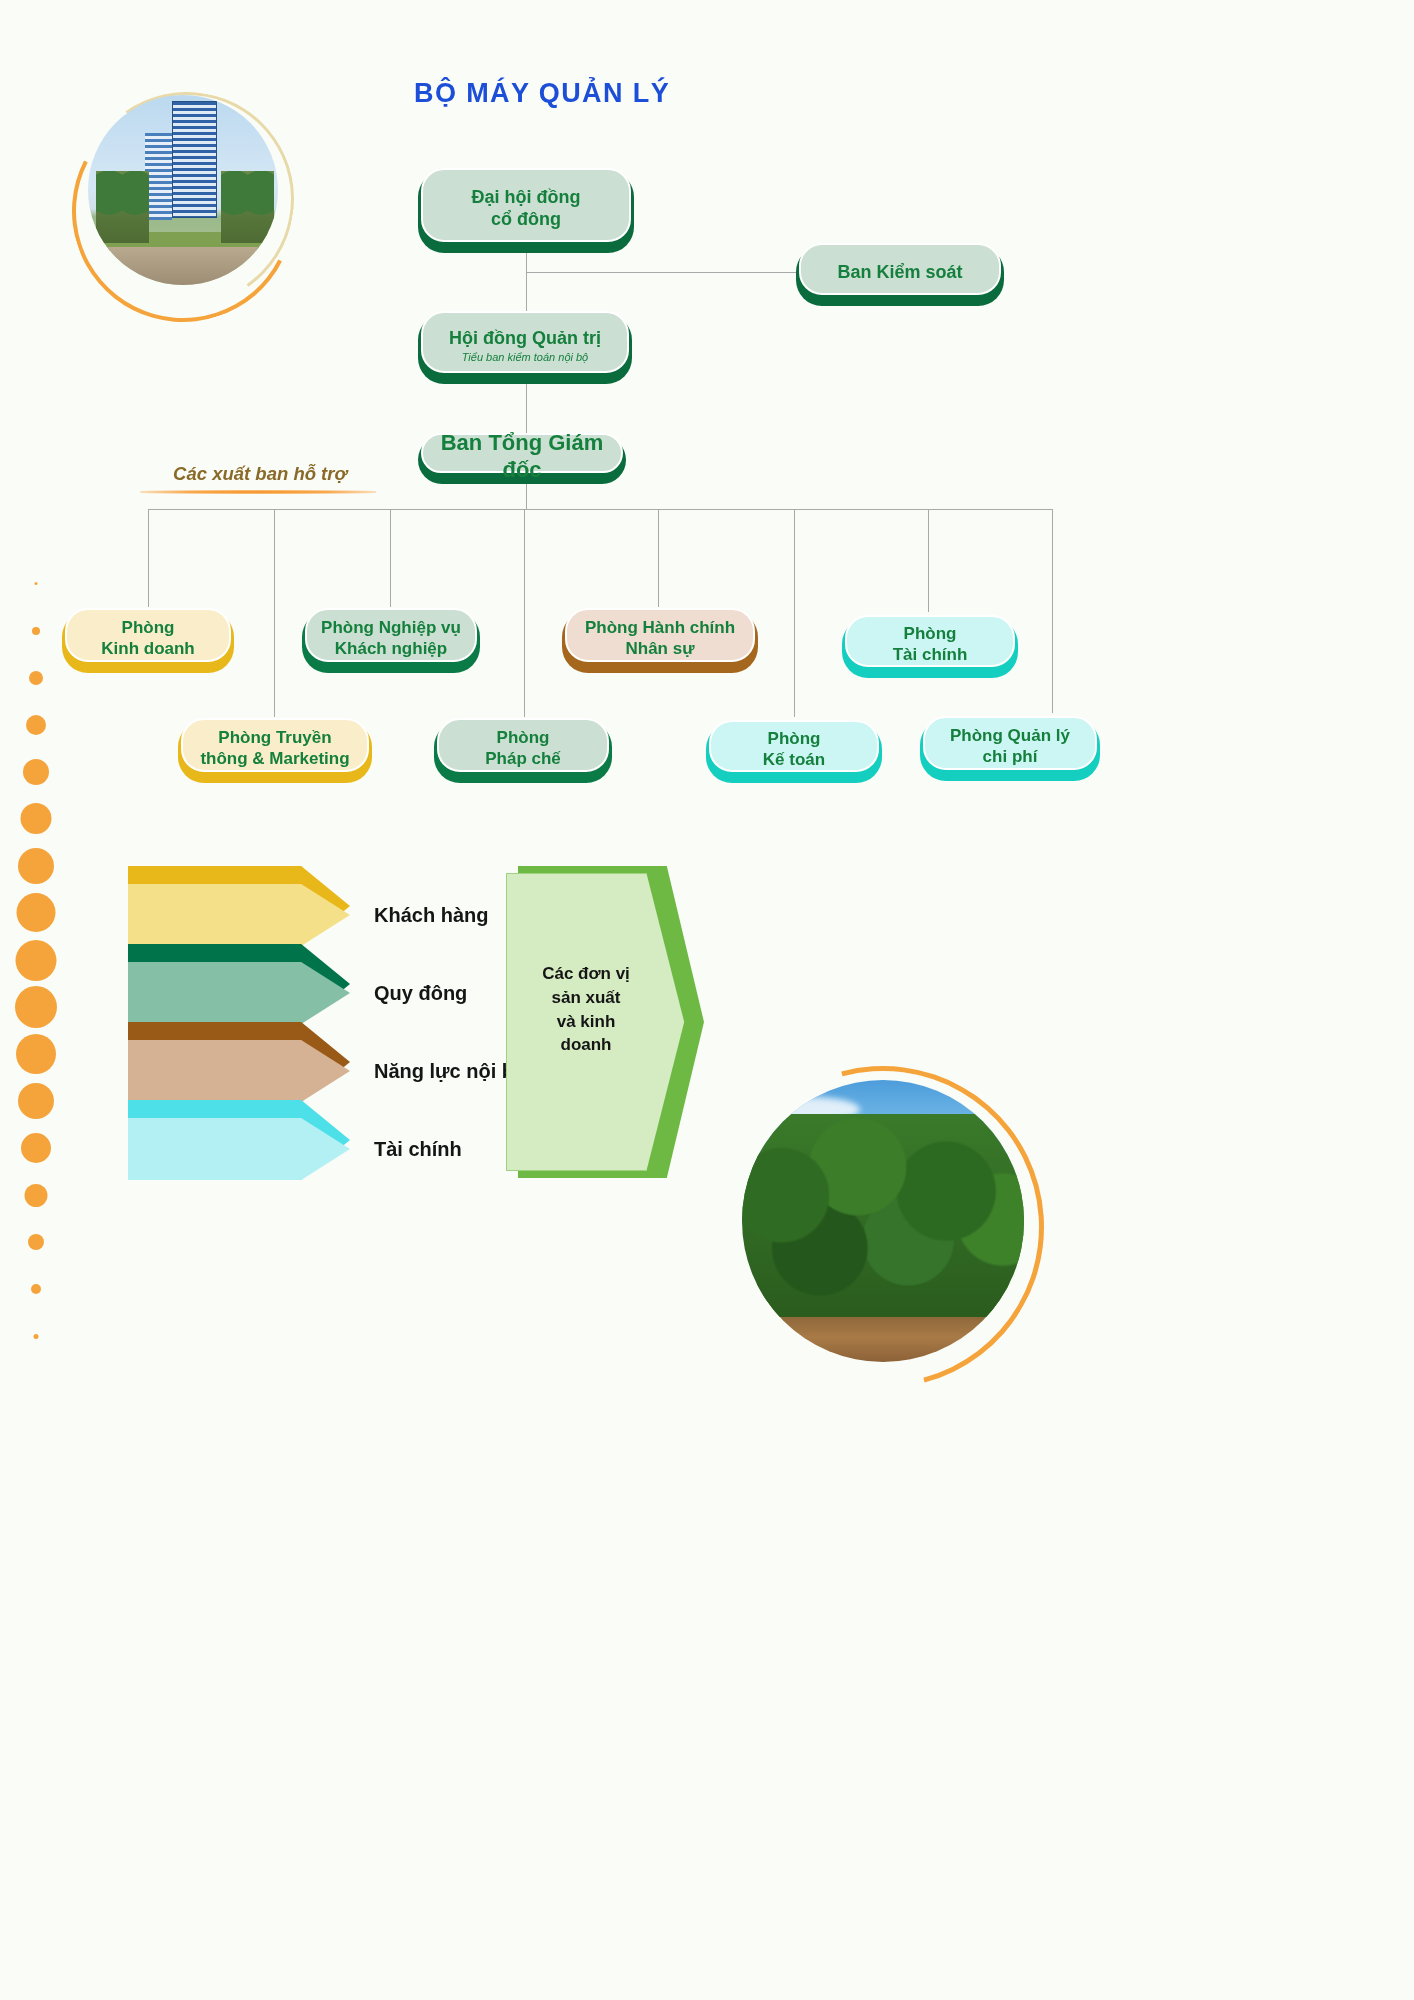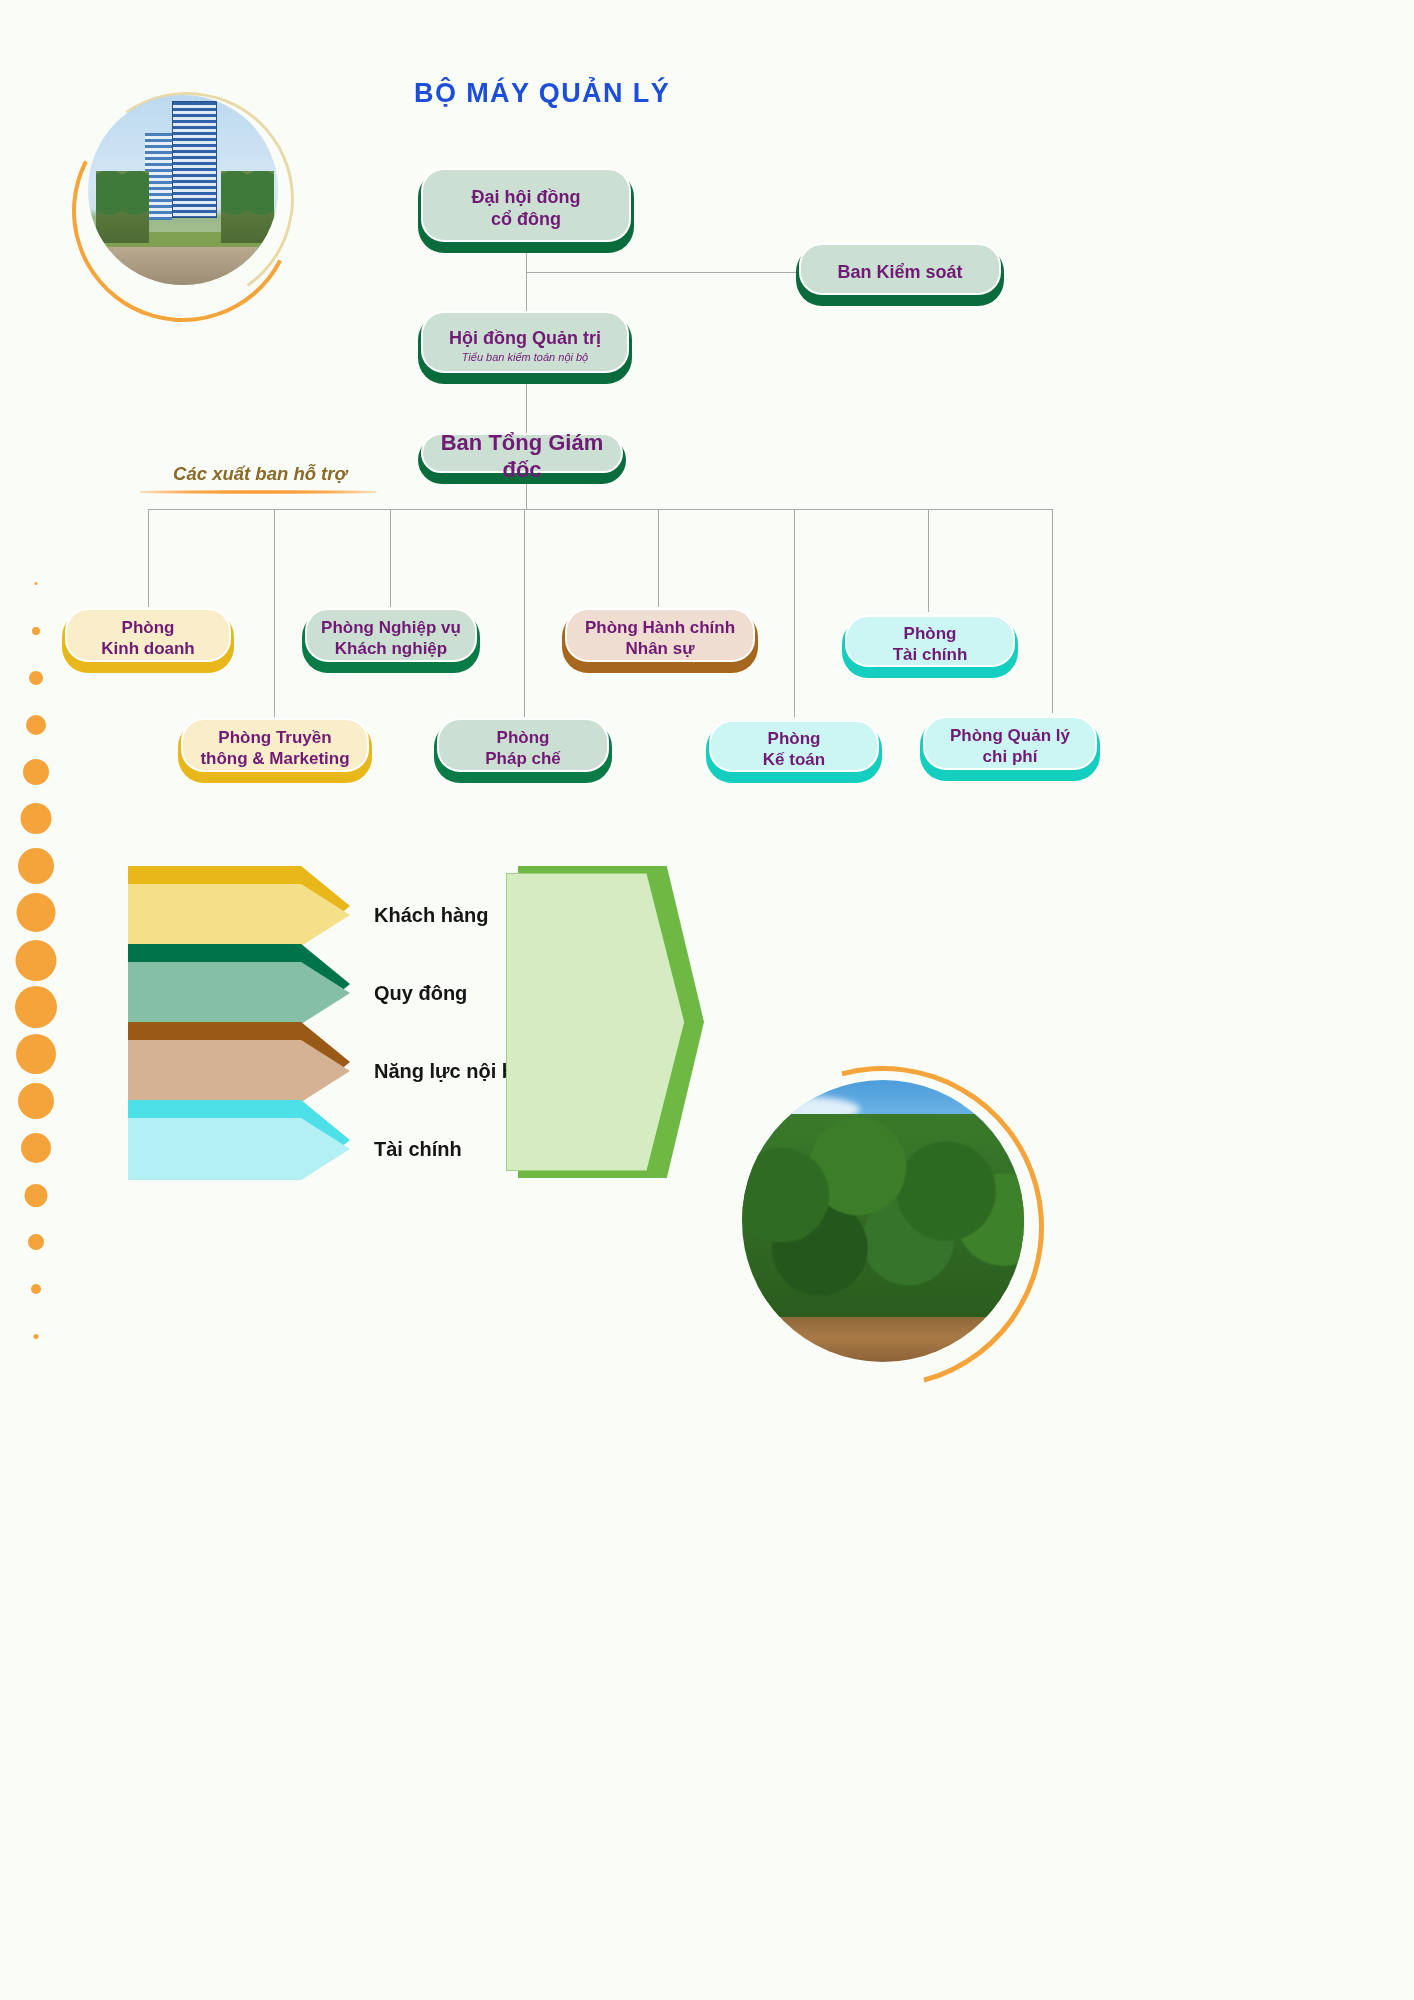--- a/index.html
+++ b/index.html
@@ -86,21 +86,21 @@
     color:#1d4ed8;
   }
 
   
   .node {
     position:absolute;
     display:flex; flex-direction:column;
     align-items:center; justify-content:center;
     text-align:center;
     border-radius:26px;
-    font-weight:bold; color:#701a75;
+    font-weight:bold; color:#15803d;
     line-height:1.22;
     z-index:5;
   }
   
   .node .slab {
     position:absolute; left:0; top:6px; right:0; bottom:0;
     border-radius:26px;
     z-index:0;
   }
   .node .face {
@@ -326,20 +326,26 @@
     <div class="arrow-row" style="top: 234px; height: 80px;">
       <div class="arrow-cap" style="height: 80px; background: rgb(78, 224, 232);"></div>
       <div class="arrow-body" style="top: 18px; height: 62px; background: rgb(179, 240, 243);"></div>
     </div>
     <div class="legend-label" style="left: 246px; top: 272px;">Tài chính</div>
   </div>
 
 <div id="prod-shape">
   <div id="prod-back"></div>
   <div id="prod-front"></div>
+  <div id="prod-text">
+    <div>Các đơn vị</div>
+    <div>sản xuất</div>
+    <div>và kinh</div>
+    <div>doanh</div>
+  </div>
 </div>
 
 <div id="orchard-ring" class="ring"></div>
 <div id="orchard-photo" class="photo-circle">
   <div class="orch-sky"></div>
   <div class="orch-cloud" style="left:8%;  top:6%;  width:34%; height:9%;"></div>
   <div class="orch-cloud" style="left:52%; top:14%; width:40%; height:8%;"></div>
   <div class="orch-ground"></div>
   <div class="orch-grass"></div>
   <div class="orch-canopy"></div>

